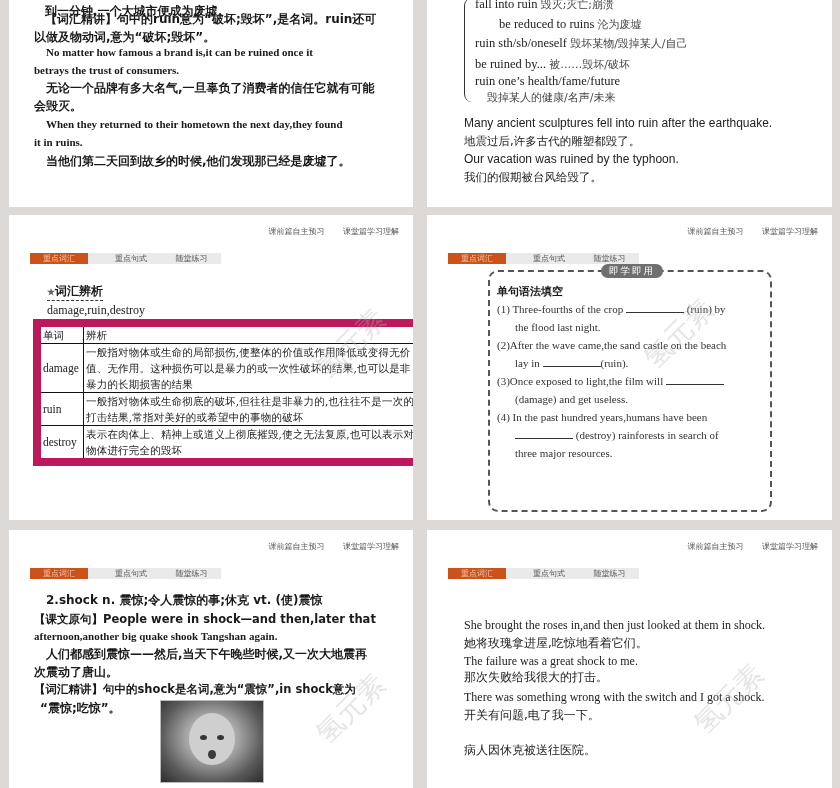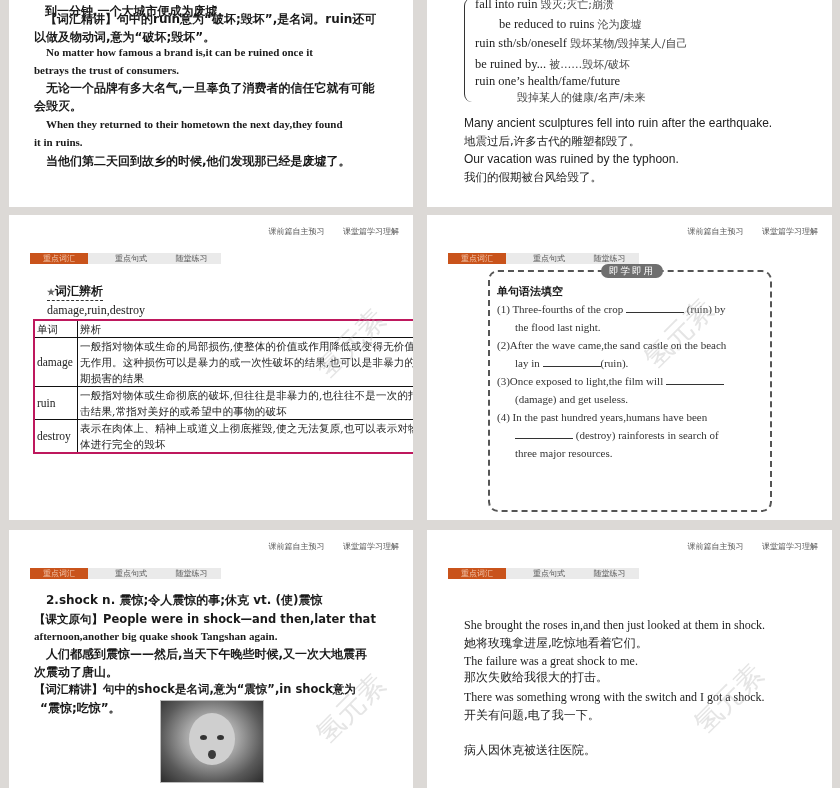--- a/index.html
+++ b/index.html
@@ -26,21 +26,21 @@
   .sans { font-family:"Liberation Sans", sans-serif; }
   .serif { font-family:"Liberation Serif", serif; }
 
   
   .brace { position:absolute; left:37px; top:0px; width:8px; height:104px; border-left:1.5px solid #333;
            border-radius:8px 0 0 8px; }
   .phr { font-family:"Liberation Serif", serif; font-size:12.5px; color:#222; }
   .phr .cn { font-family:"DejaVu Serif", serif; font-size:11px; color:#444; }
 
   table.vocab { position:absolute; left:24px; top:104px; width:397px; border-collapse:collapse;
-                border:2px solid #be185d; font-size:10.5px; }
+                border:8px solid #be185d; font-size:10.5px; }
   table.vocab td { border:1px solid #111; padding:0 2px; vertical-align:middle; line-height:16px;
                    font-family:"DejaVu Serif", serif; color:#222; white-space:normal; }
   table.vocab td.w { width:38px; font-family:"Liberation Serif", serif; font-size:11.5px; }
   table.vocab td.cn { font-size:10.5px; letter-spacing:0.2px; }
 
   .dash-box { position:absolute; left:61px; top:55px; width:280px; height:238px;
               border:2px dashed #555; border-radius:10px; }
   .badge { position:absolute; left:174px; top:49px; width:62px; height:14px; border-radius:7px;
            background:#6f6f6f; color:#fff; font-family:"DejaVu Sans", sans-serif; font-size:9.5px;
            text-align:center; line-height:14px; letter-spacing:2px; }
@@ -73,21 +73,21 @@
   <div class="abs cn-bold" style="left:37px;top:155px;">当他们第二天回到故乡的时候,他们发现那已经是废墟了。</div>
 </div>
 
 <div class="panel" id="p2">
   <div class="brace"></div>
   <div class="abs phr" style="left:48px;top:-1px;"><span>fall into ruin</span> <span class="cn">毁灭;灭亡;崩溃</span></div>
   <div class="abs phr" style="left:48px;top:19px;padding-left:24px;"><span>be reduced to ruins</span> <span class="cn">沦为废墟</span></div>
   <div class="abs phr" style="left:48px;top:38px;"><span>ruin sth/sb/oneself</span> <span class="cn">毁坏某物/毁掉某人/自己</span></div>
   <div class="abs phr" style="left:48px;top:59px;"><span>be ruined by...</span> <span class="cn">被……毁坏/破坏</span></div>
   <div class="abs phr" style="left:48px;top:76px;"><span>ruin one’s health/fame/future</span></div>
-  <div class="abs phr" style="left:60px;top:92px;margin-left:30px;"><span class="cn">毁掉某人的健康/名声/未来</span></div>
+  <div class="abs phr" style="left:60px;top:92px;"><span class="cn">毁掉某人的健康/名声/未来</span></div>
   <div class="abs sans" style="left:37px;top:118px;font-size:12px;color:#222;">Many ancient sculptures fell into ruin after the earthquake.</div>
   <div class="abs" style="left:37px;top:136px;font-size:11.5px;font-family:'DejaVu Sans',sans-serif;color:#222;">地震过后,许多古代的雕塑都毁了。</div>
   <div class="abs sans" style="left:37px;top:154px;font-size:12px;color:#222;">Our vacation was ruined by the typhoon.</div>
   <div class="abs" style="left:37px;top:172px;font-size:11.5px;font-family:'DejaVu Sans',sans-serif;color:#222;">我们的假期被台风给毁了。</div>
 </div>
 
 <div class="panel" id="p3">
   <div class="nav">
     <span>课前篇自主预习</span>
     <span>课堂篇学习理解</span>

